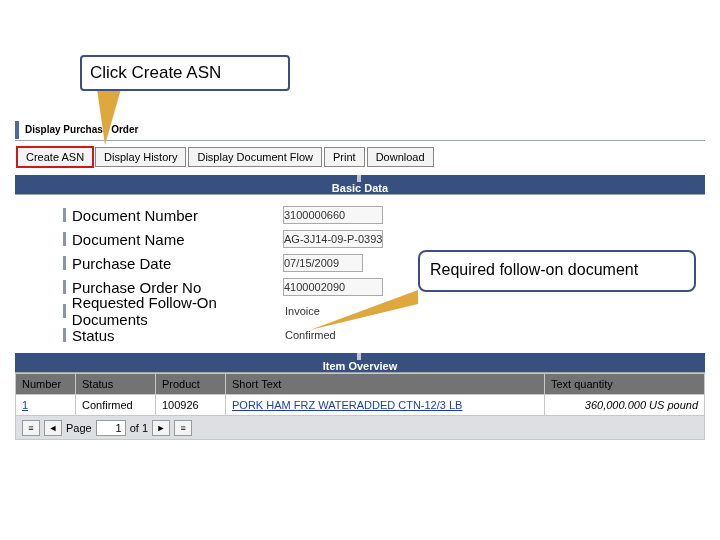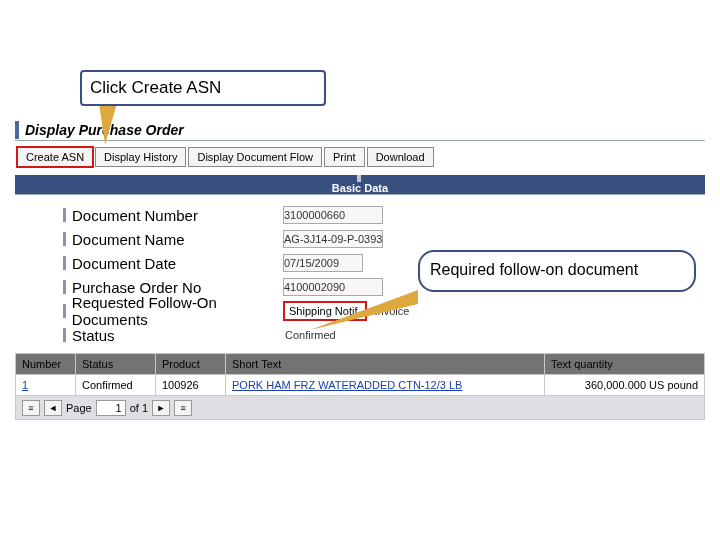--- a/index.html
+++ b/index.html
@@ -15,22 +15,22 @@
   .stage {
     position: absolute;
     left: 15px;
     top: 119px;
     width: 690px;
   }
   
   .callout1 {
     position: absolute;
     left: 80px;
-    top: 70px;
-    width: 246px;
+    top: 55px;
+    width: 210px;
     height: 36px;
     background: #fff;
     border: 2px solid #3c4f85;
     border-radius: 4px;
     font-size: 17px;
     padding: 6px 8px;
     color: #000;
     z-index: 50;
   }
   .callout1-tail {
@@ -50,23 +50,22 @@
     height: 22px;
     border-bottom: 1px solid #9aa;
   }
   .header-accent {
     width: 4px; height: 18px;
     background: #4a6aa0;
     margin-right: 6px;
   }
   .header-title {
     font-weight: bold;
-    font-size: 14px;
-    color: #000;
-    font-style: italic;
+    font-size: 10px;
+    color: #000;
   }
   
   .btn-row {
     display: flex;
     gap: 2px;
     padding: 6px 2px 8px 2px;
   }
   .btn {
     border: 1px solid #888;
     background: #f4f4f4;
@@ -143,21 +142,21 @@
   }
   
   .callout2 {
     position: absolute;
     left: 418px;
     top: 250px;
     width: 278px;
     height: 42px;
     background: #fff;
     border: 2px solid #3c4f85;
-    border-radius: 16px;
+    border-radius: 8px;
     font-size: 16px;
     padding: 9px 10px;
     color: #000;
     z-index: 50;
   }
   .callout2-tail {
     position: absolute;
     left: 310px;
     top: 290px;
     width: 108px;
@@ -180,21 +179,21 @@
     font-weight: normal;
     color: #000;
   }
   .tbl td {
     border: 1px solid #c6c8cc;
     padding: 4px 6px;
     background: #fff;
   }
   .tbl td.link { color: #1a3fb0; text-decoration: underline; cursor: pointer; }
   .th-qty { text-align: right; }
-  .td-qty { text-align: right; }
+  .td-qty { text-align: right; font-style: italic; }
   
   .pager {
     display: flex;
     align-items: center;
     gap: 4px;
     background: #dedfe3;
     border: 1px solid #c6c8cc;
     border-top: none;
     padding: 3px 6px;
     height: 24px;
@@ -254,40 +253,43 @@
   <div class="form-area">
     <div class="frow">
       <div class="flabel">Document Number</div>
       <div class="fval-box">3100000660</div>
     </div>
     <div class="frow">
       <div class="flabel">Document Name</div>
       <div class="fval-box">AG-3J14-09-P-0393</div>
     </div>
     <div class="frow">
-      <div class="flabel">Document Date</div>
+      <div class="flabel">Purchase Date</div>
       <div class="fval-box" style="min-width:80px">07/15/2009</div>
     </div>
     <div class="frow">
       <div class="flabel">Purchase Order No</div>
       <div class="fval-box">4100002090</div>
     </div>
     <div class="frow">
       <div class="flabel">Requested Follow-On Documents</div>
       <div class="followon-wrap">
-        <span class="followon-hl">Shipping Notif.</span>
         <span class="fval-plain">Invoice</span>
       </div>
     </div>
     <div class="frow">
       <div class="flabel">Status</div>
       <div class="fval-plain">Confirmed</div>
     </div>
   </div>
 
+  <div class="section-hdr">
+    <span class="tick"></span>
+    <span>Item Overview</span>
+  </div>
 
   <table class="tbl">
     <thead>
       <tr>
         <th style="width:60px">Number</th>
         <th style="width:80px">Status</th>
         <th style="width:70px">Product</th>
         <th>Short Text</th>
         <th class="th-qty" style="width:160px">Text quantity</th>
       </tr>

